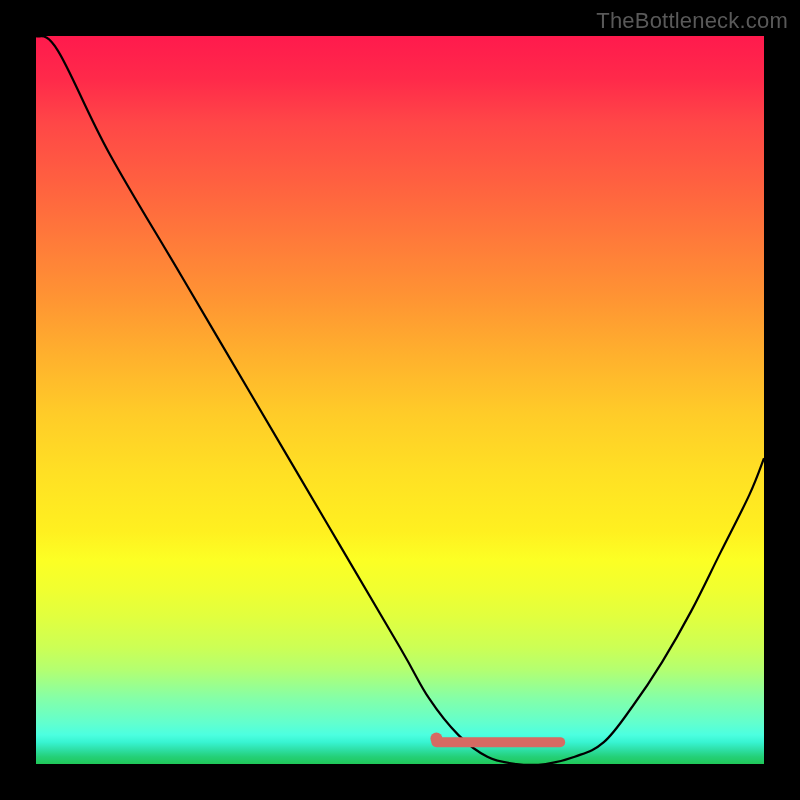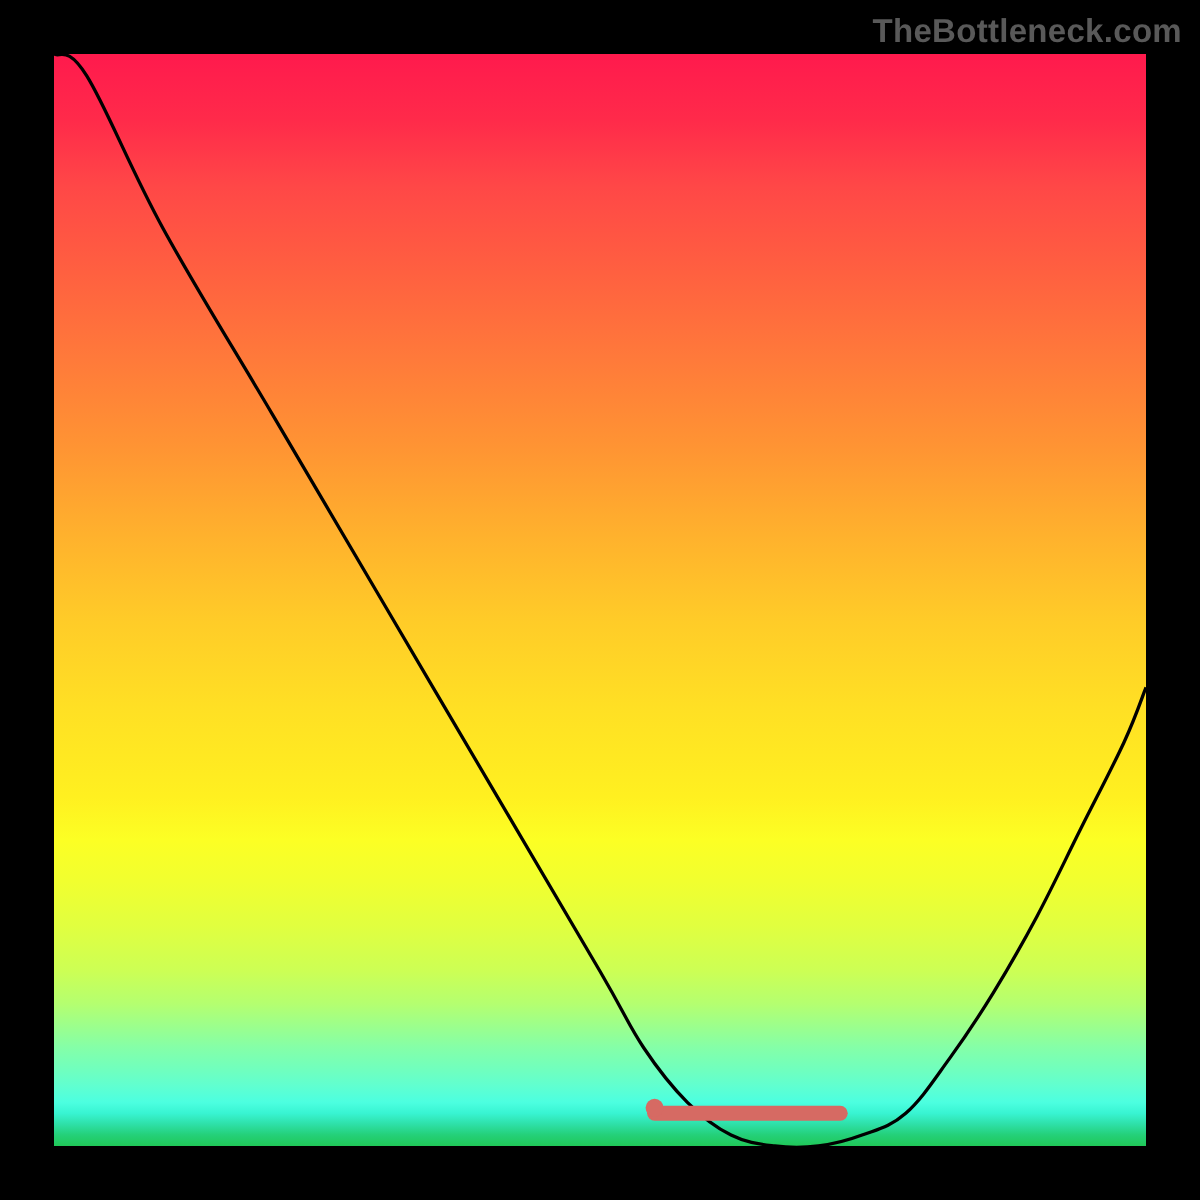--- a/index.html
+++ b/index.html
@@ -48,21 +48,21 @@
       #24d078 99%,
       #20c858 100%
     );
   }
   .watermark {
     position: absolute;
     top: 8px;
     right: 12px;
     color: #595959;
     font-size: 22px;
-    font-weight: 700;
+    font-weight: 400;
     letter-spacing: 0.2px;
     z-index: 5;
   }
   svg.curve-svg {
     position: absolute;
     left: 0;
     top: 0;
     width: 728px;
     height: 728px;
     overflow: visible;

